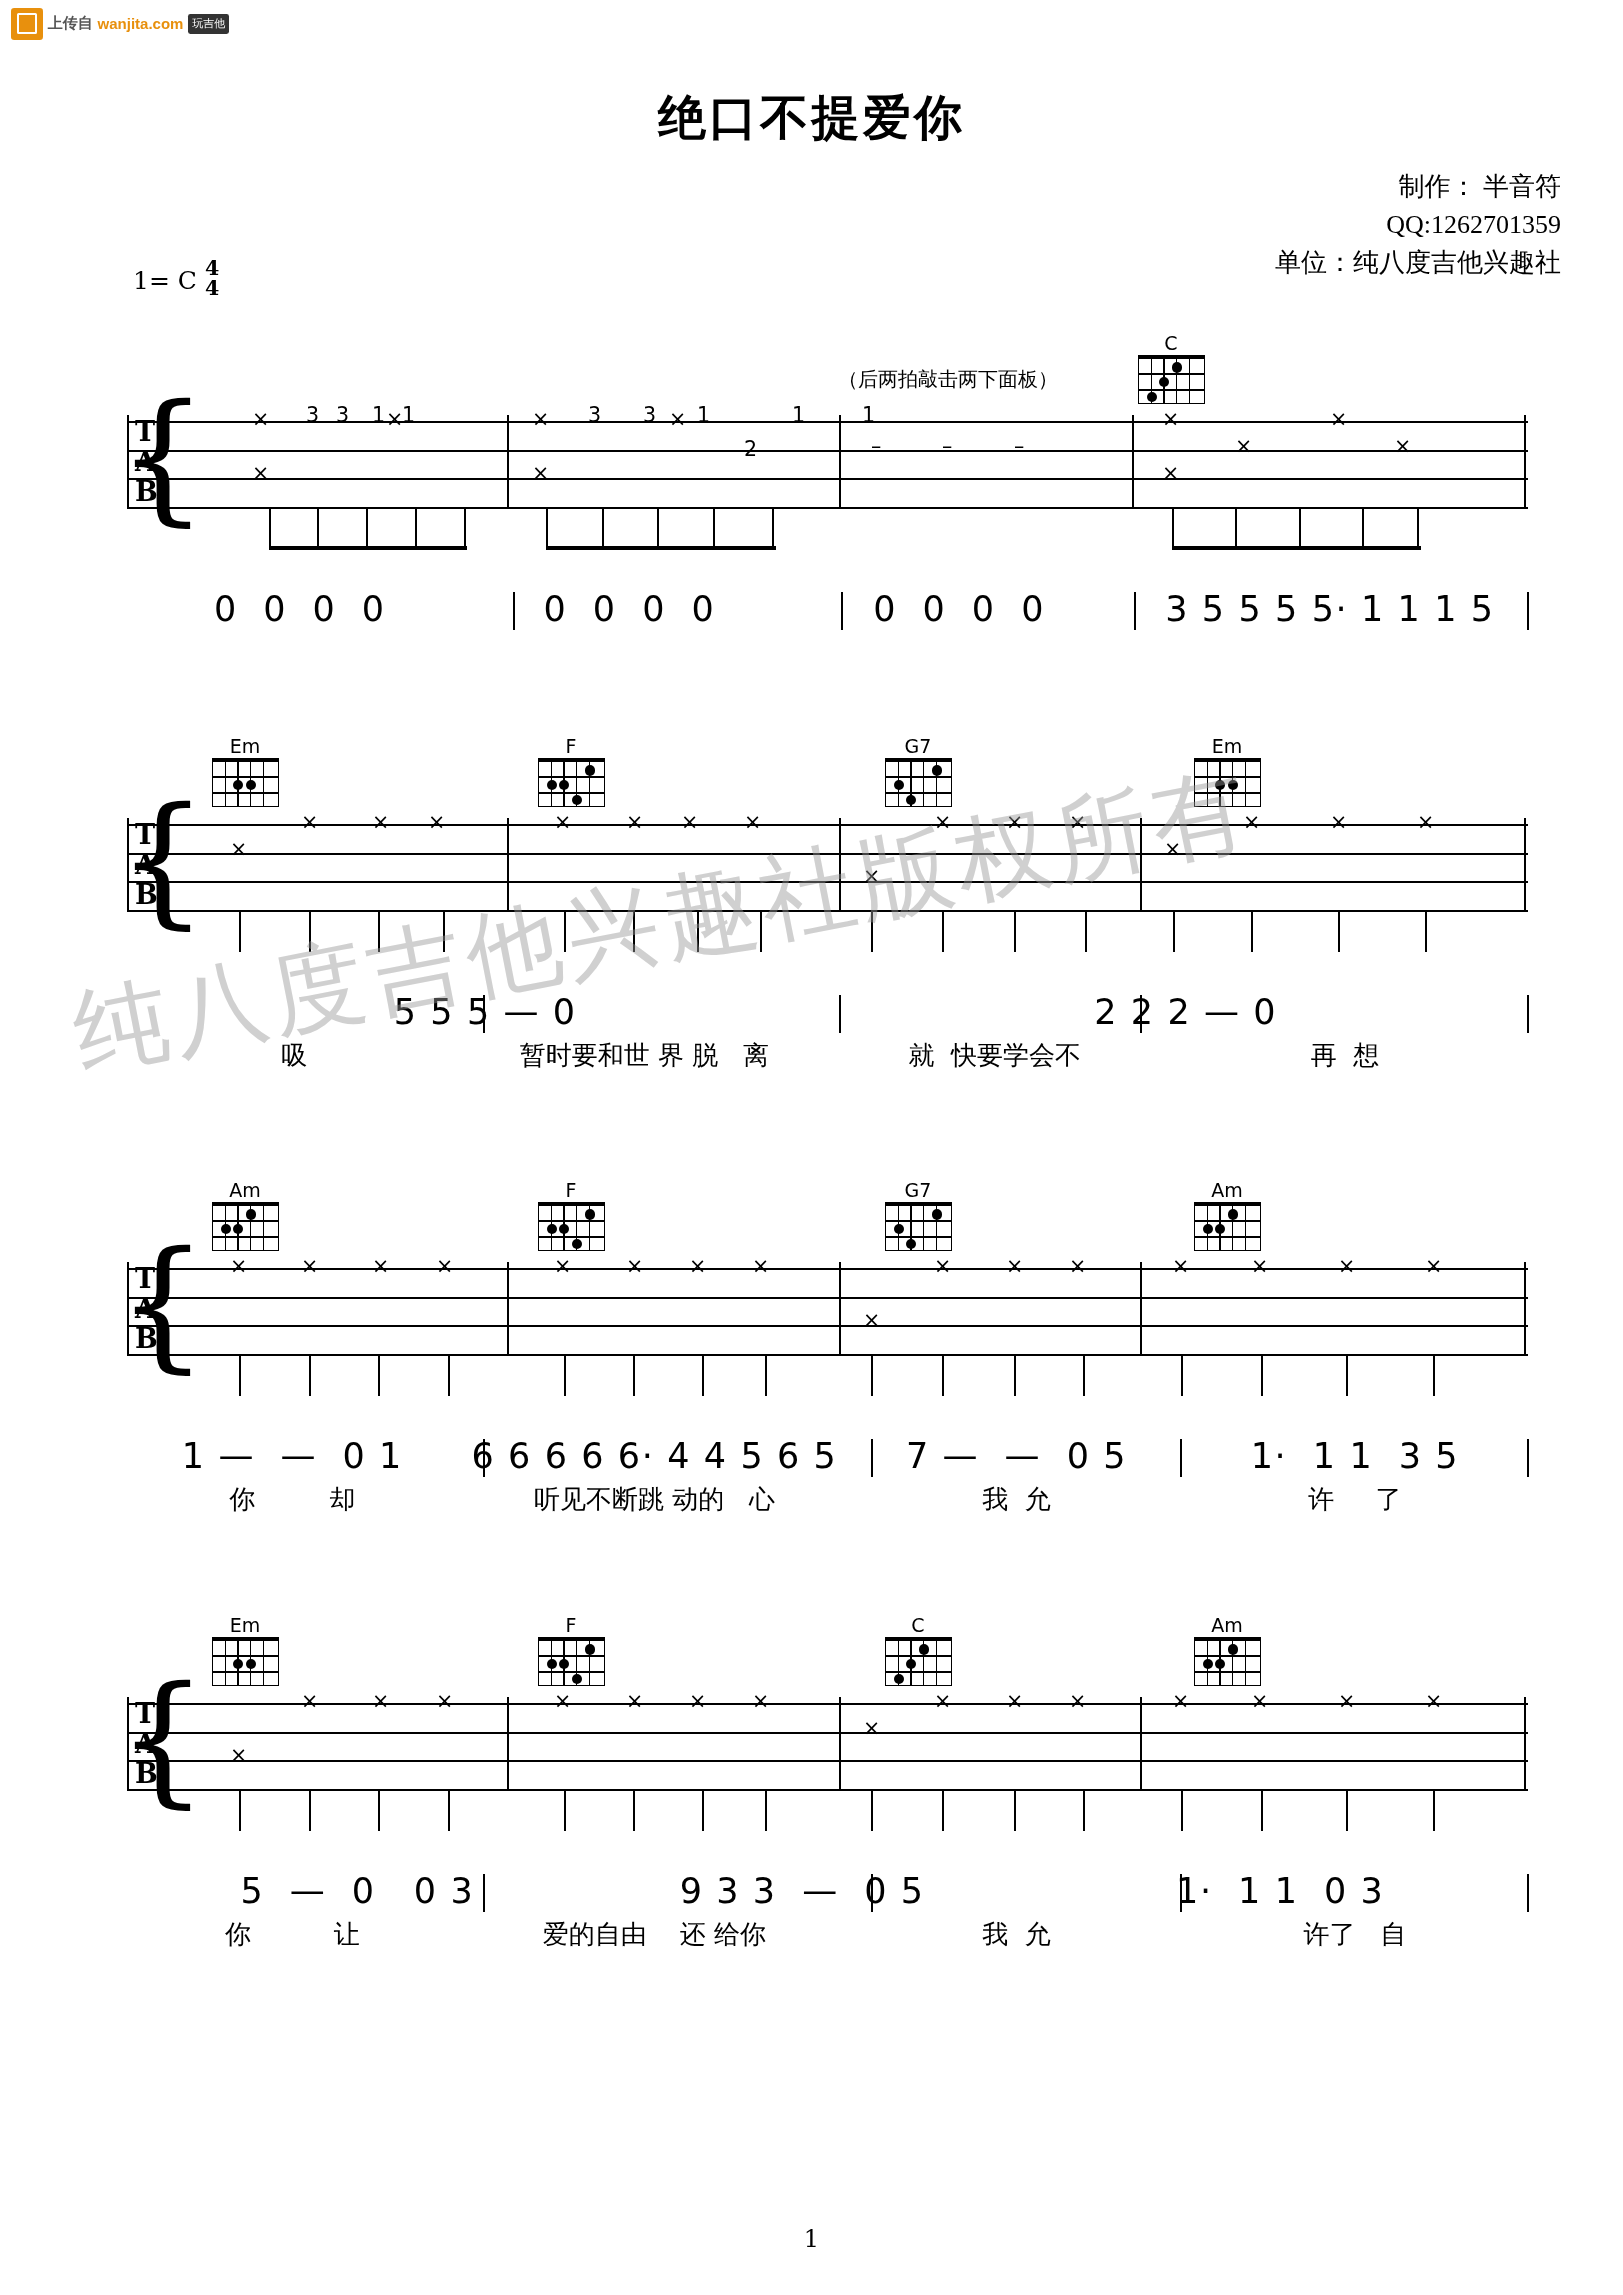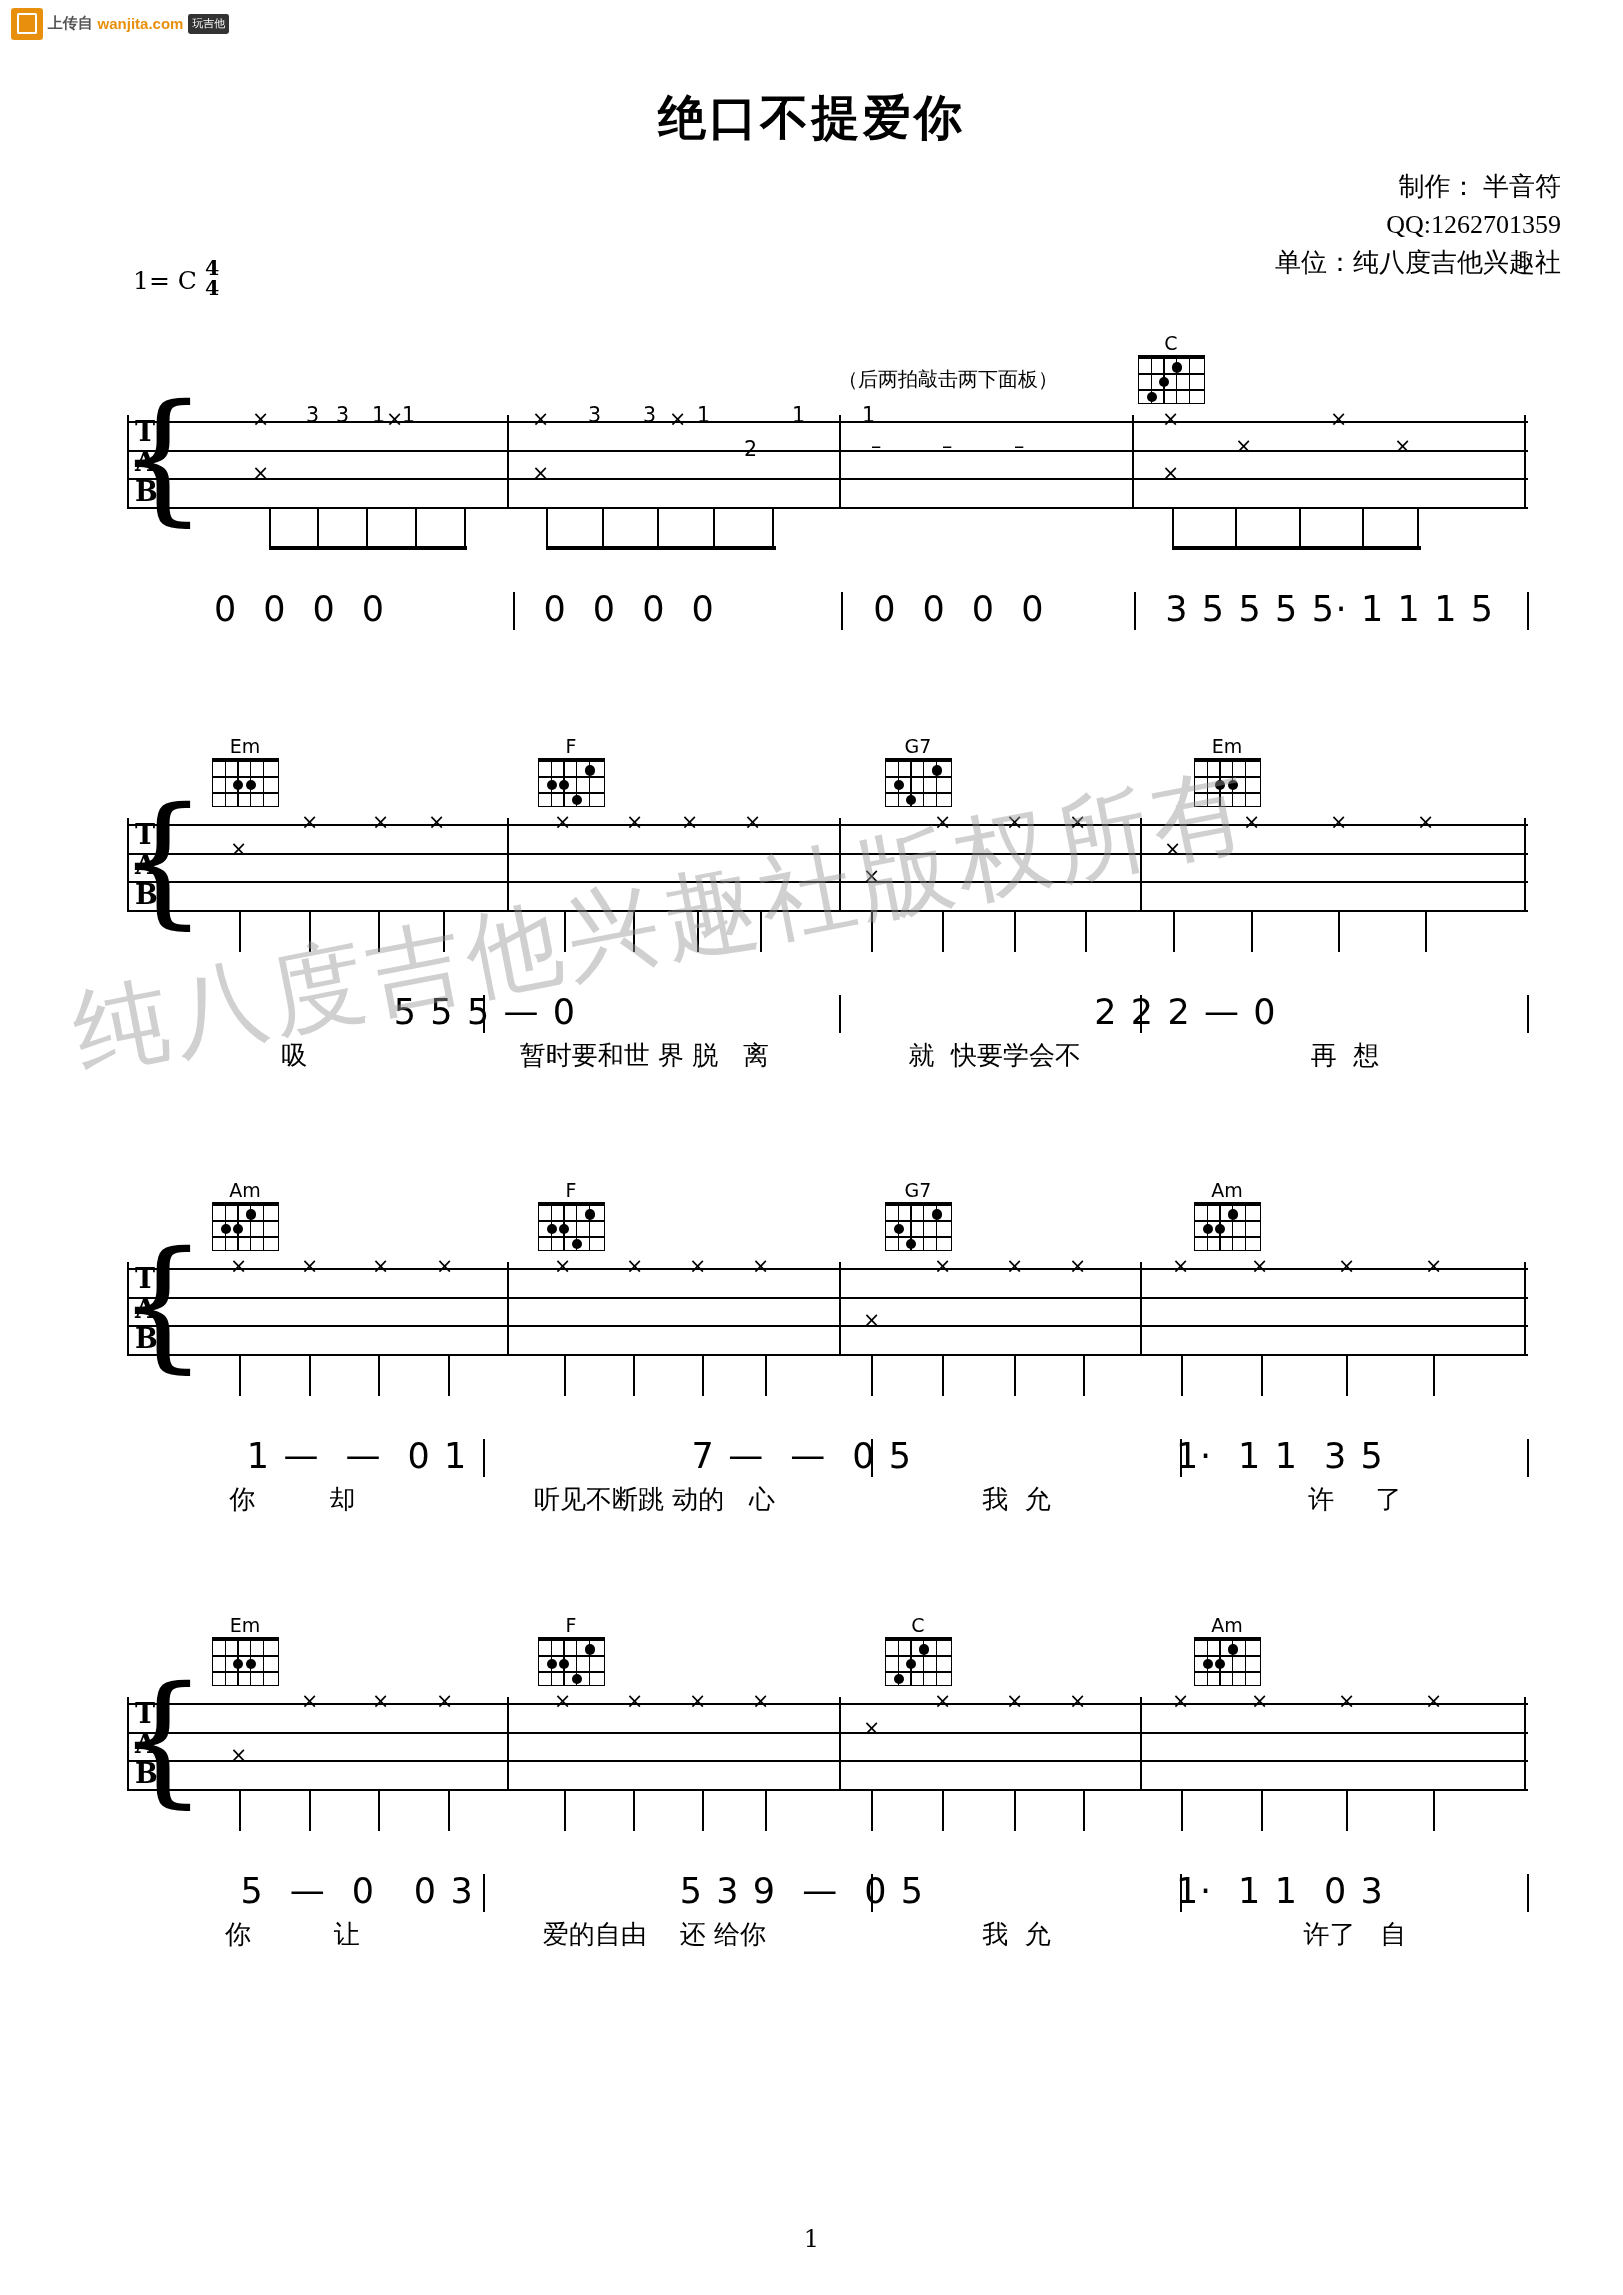--- a/index.html
+++ b/index.html
@@ -672,20 +672,21 @@
       <div class="stem" style="left:1433px; top:93px; height:41px;"></div>
     </div>
 
     <div class="melody" style="margin-top:55px;">
       <div class="mel-bar" style="left:483px"></div>
       <div class="mel-bar" style="left:871px"></div>
       <div class="mel-bar" style="left:1180px"></div>
       <div class="mel-bar" style="left:1527px"></div>
       <div class="mel-row">
         <div class="mel-cell" style="flex:1">1 —  —  0 1</div>
+        <div class="mel-cell" style="flex:1.3">6 6 6 6 6· 4 4 5 6 5</div>
         <div class="mel-cell" style="flex:1">7 —  —  0 5</div>
         <div class="mel-cell" style="flex:1.15">1·  1 1  3 5</div>
       </div>
       <div class="lyr-row">
         <div class="lyr-cell" style="flex:1">你         却</div>
         <div class="lyr-cell" style="flex:1.3">听见不断跳 动的   心</div>
         <div class="lyr-cell" style="flex:1">我  允</div>
         <div class="lyr-cell" style="flex:1.15">许     了</div>
       </div>
     </div>
@@ -803,21 +804,21 @@
       <div class="stem" style="left:1433px; top:93px; height:41px;"></div>
     </div>
 
     <div class="melody" style="margin-top:55px;">
       <div class="mel-bar" style="left:483px"></div>
       <div class="mel-bar" style="left:871px"></div>
       <div class="mel-bar" style="left:1180px"></div>
       <div class="mel-bar" style="left:1527px"></div>
       <div class="mel-row">
         <div class="mel-cell" style="flex:1">5  —  0   0 3</div>
-        <div class="mel-cell" style="flex:1">5 3 9  —  0 5</div>
+        <div class="mel-cell" style="flex:1">9 3 3  —  0 5</div>
         <div class="mel-cell" style="flex:1.15">1·  1 1  0 3</div>
       </div>
       <div class="lyr-row">
         <div class="lyr-cell" style="flex:1">你          让</div>
         <div class="lyr-cell" style="flex:1.3">爱的自由    还 给你</div>
         <div class="lyr-cell" style="flex:1">我  允</div>
         <div class="lyr-cell" style="flex:1.15">许了   自</div>
       </div>
     </div>
   </div>

